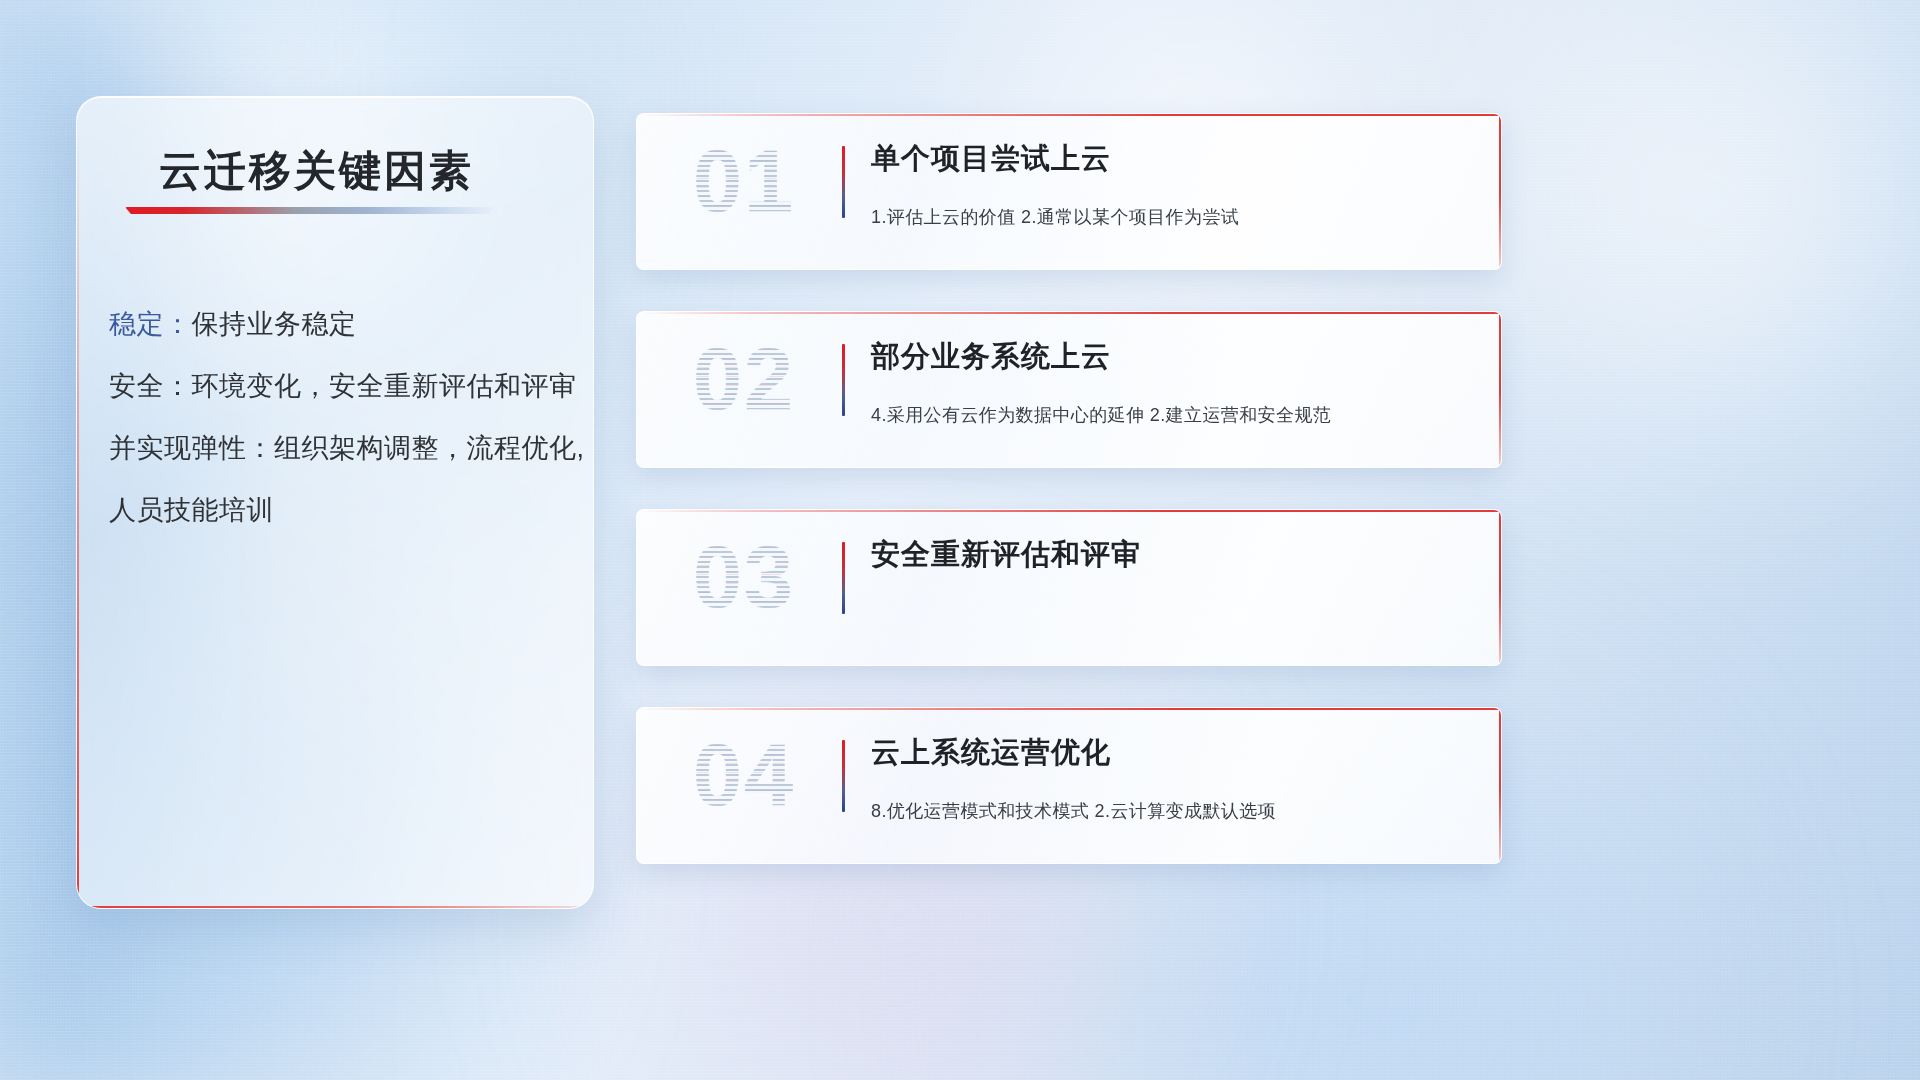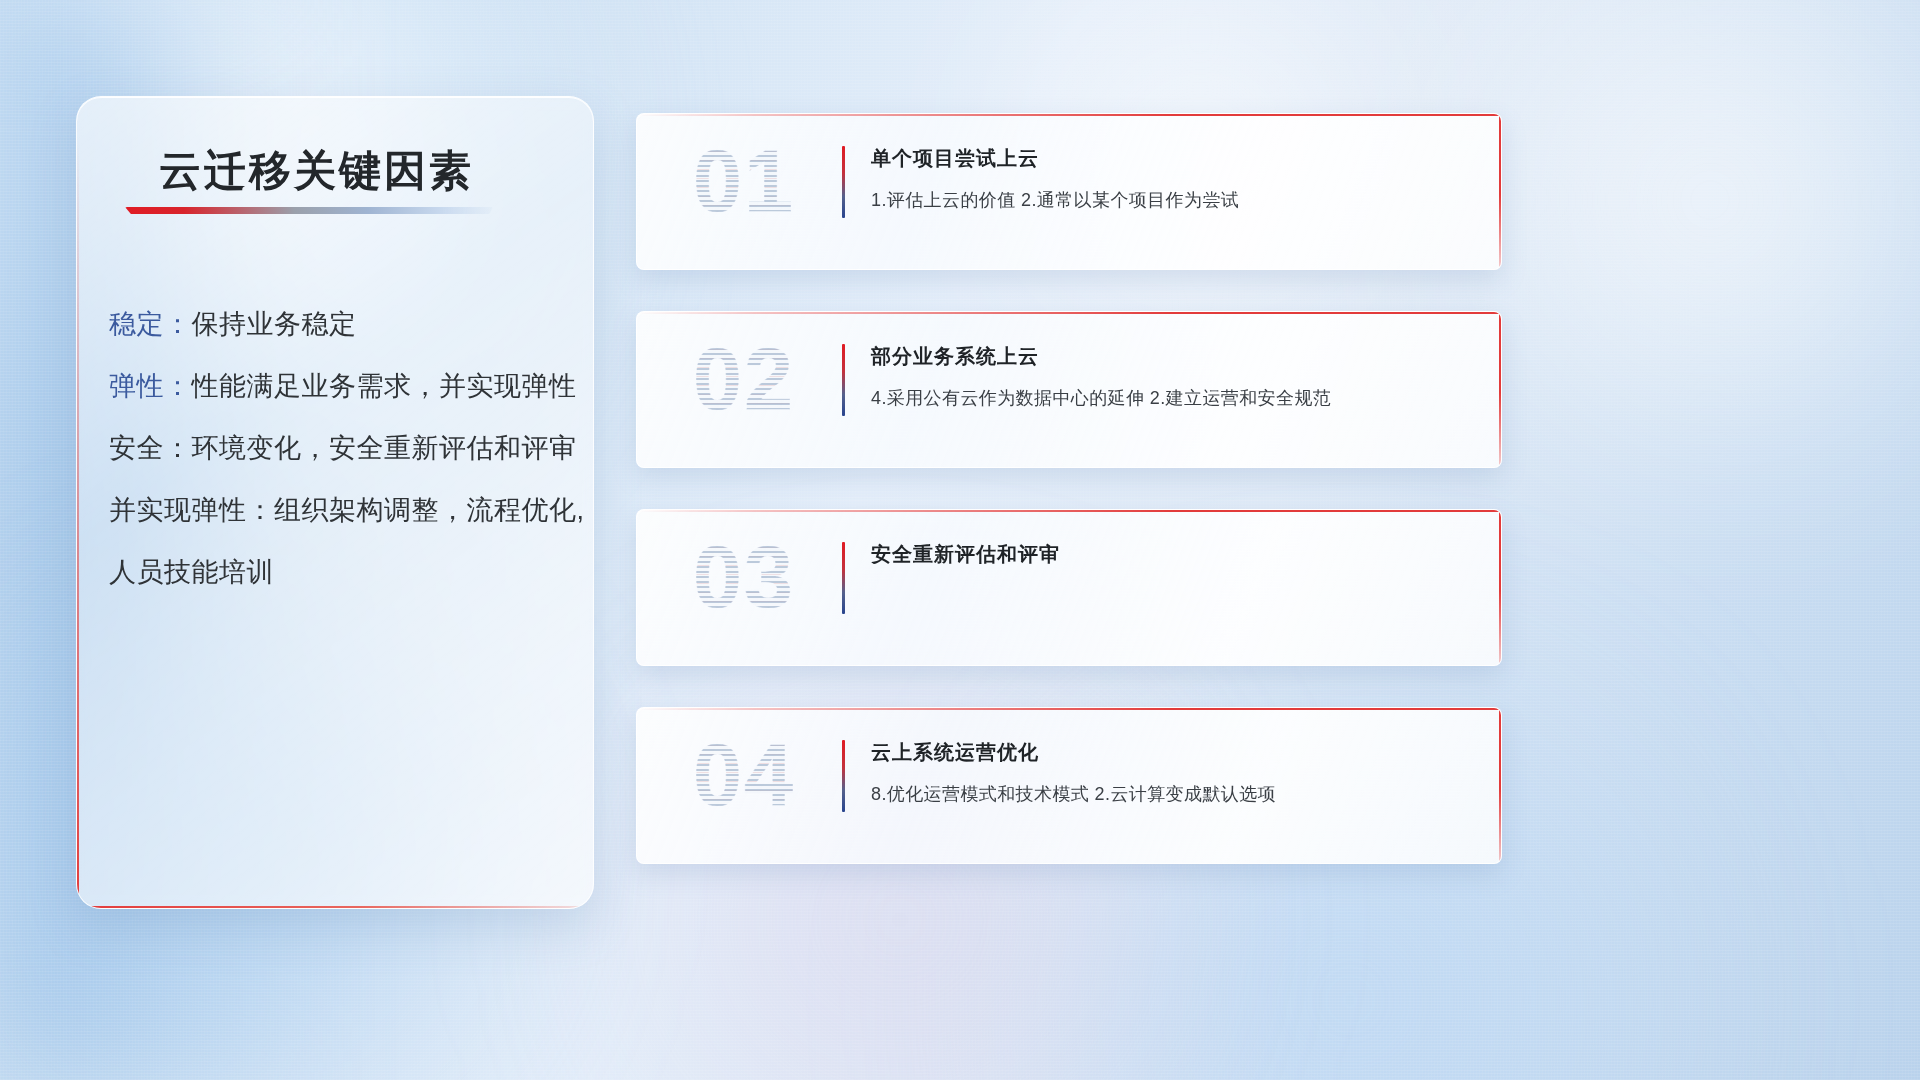--- a/index.html
+++ b/index.html
@@ -120,25 +120,25 @@
             mask-image:repeating-linear-gradient(0deg,#000 0 1px,rgba(0,0,0,0) 1px 9px);
     user-select:none;
   }
   .card-divider {
     position:absolute; left:205px; top:32px; width:3px; height:72px;
     background:linear-gradient(180deg,#e01b24 0%,#c4313c 38%,#55618c 70%,#28448e 100%);
     border-radius:1px;
   }
   .card-body { position:absolute; left:234px; top:22px; right:20px; }
   .card-title {
-    font-size:20px; font-weight:bold; color:#1f2327;
+    font-size:29px; font-weight:bold; color:#1f2327;
     letter-spacing:1px; line-height:44px; white-space:nowrap;
   }
   .card-sub {
-    margin-top:8px;
+    margin-top:25px;
     font-size:18px; color:#3a3f45; letter-spacing:.4px;
     white-space:nowrap;
   }
 </style>
 </head>
 <body>
 
 <div id="bg">
   <div class="bg-base"></div>
   <div class="glow glow-a"></div>
@@ -151,21 +151,20 @@
   <div class="grain"></div>
 </div>
 
 <div id="stage">
 
   <section id="left-panel">
     <h1 class="panel-title">云迁移关键因素</h1>
     <div class="title-rule"></div>
     <div class="factor-list">
         <div class="factor-row"><span class="k">稳定：</span><span>保持业务稳定</span></div>
-        <div class="factor-row"><span class="k">弹性：</span><span>性能满足业务需求，并实现弹性</span></div>
         <div class="factor-row"><span class="k plain">安全：</span><span>环境变化，安全重新评估和评审</span></div>
         <div class="factor-row"><span class="k plain">并实现弹性：</span><span>组织架构调整，流程优化,</span></div>
         <div class="factor-row"><span>人员技能培训</span></div>
       </div>
   </section>
 
   <section id="cards">
       <article class="card">
         <div class="card-accent-top"></div>
         <div class="card-accent-right"></div>

